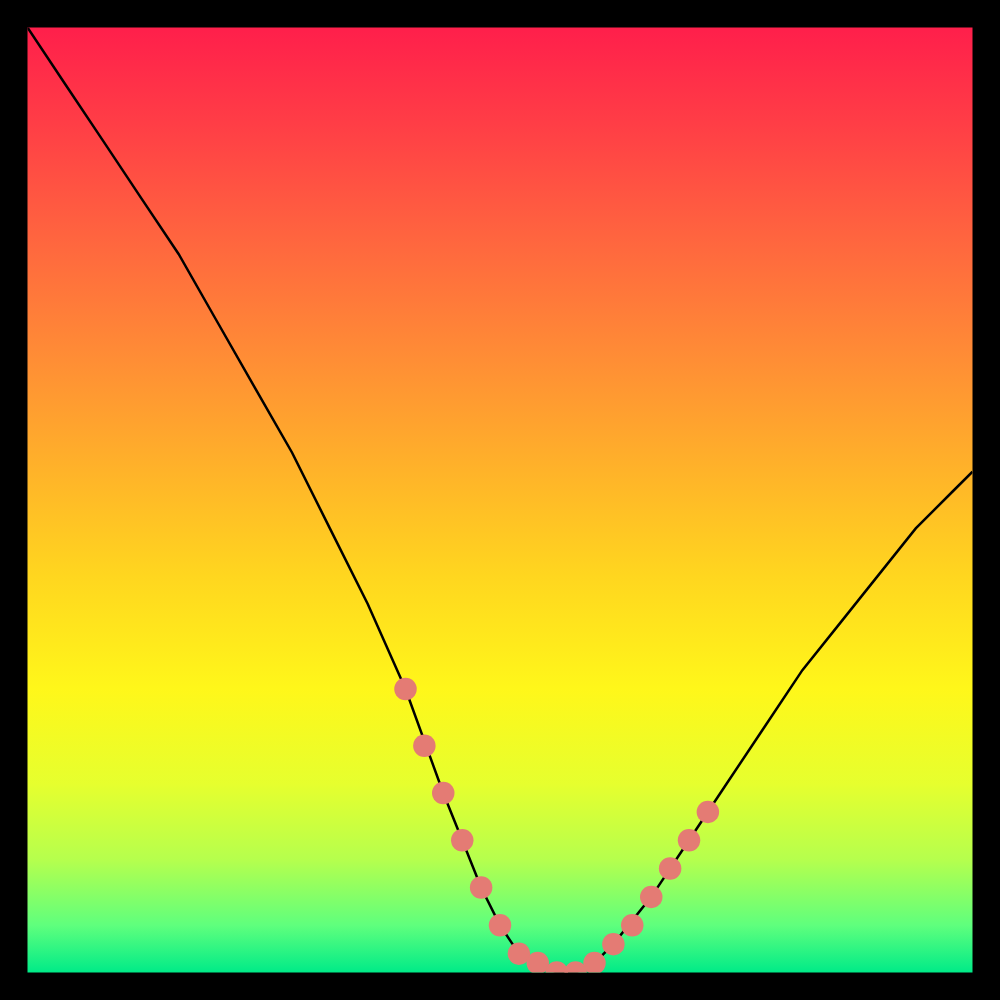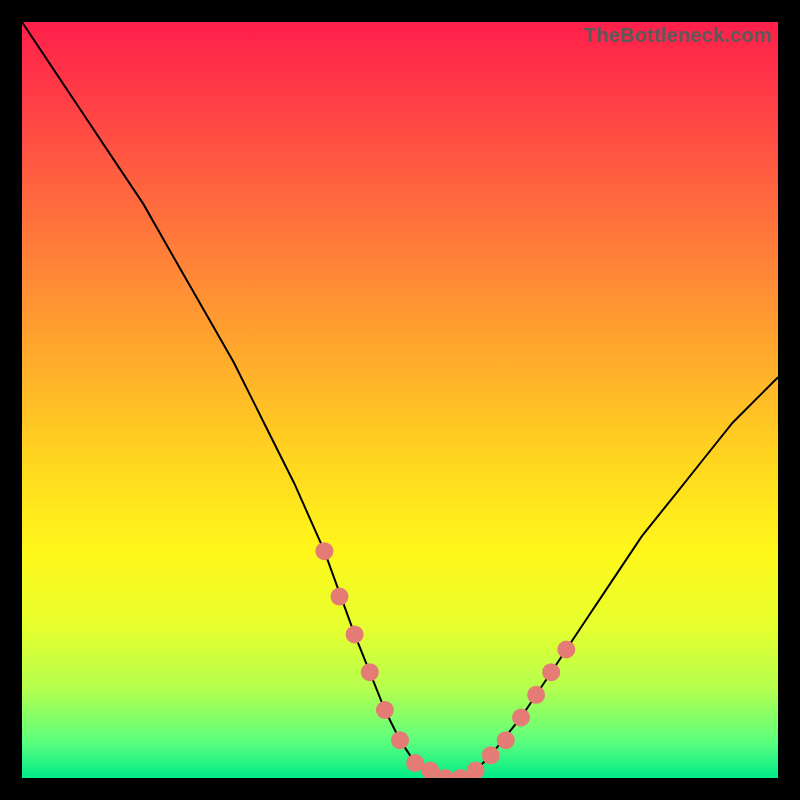--- a/index.html
+++ b/index.html
@@ -52,21 +52,20 @@
   }
   .dot {
     fill: #e47b74;
     stroke: none;
   }
 </style>
 </head>
 <body>
 <div class="frame">
   <div class="plot-area">
-    <div class="watermark">TheBottleneck.com</div>
     <svg class="curve" viewBox="0 0 756 756" preserveAspectRatio="none">
       <path id="main-curve" class="curve-path" d="M0.0 0.0 L30.2 45.4 L60.5 90.7 L90.7 136.1 L121.0 181.4 L151.2 234.4 L181.4 287.3 L211.7 340.2 L241.9 400.7 L272.2 461.2 L302.4 529.2 L332.6 612.4 L347.8 650.2 L362.9 688.0 L378.0 718.2 L393.1 740.9 L408.2 748.4 L423.4 756.0 L438.5 756.0 L453.6 748.4 L468.7 733.3 L499.0 695.5 L529.2 650.2 L559.4 604.8 L589.7 559.4 L619.9 514.1 L650.2 476.3 L680.4 438.5 L710.6 400.7 L740.9 370.4 L756.0 355.3"></path>
       <g id="dots">
           <circle cx="302.4" cy="529.2" r="9" class="dot"></circle>
           <circle cx="317.5" cy="574.6" r="9" class="dot"></circle>
           <circle cx="332.6" cy="612.4" r="9" class="dot"></circle>
           <circle cx="347.8" cy="650.2" r="9" class="dot"></circle>
           <circle cx="362.9" cy="688.0" r="9" class="dot"></circle>
           <circle cx="378.0" cy="718.2" r="9" class="dot"></circle>
           <circle cx="393.1" cy="740.9" r="9" class="dot"></circle>

